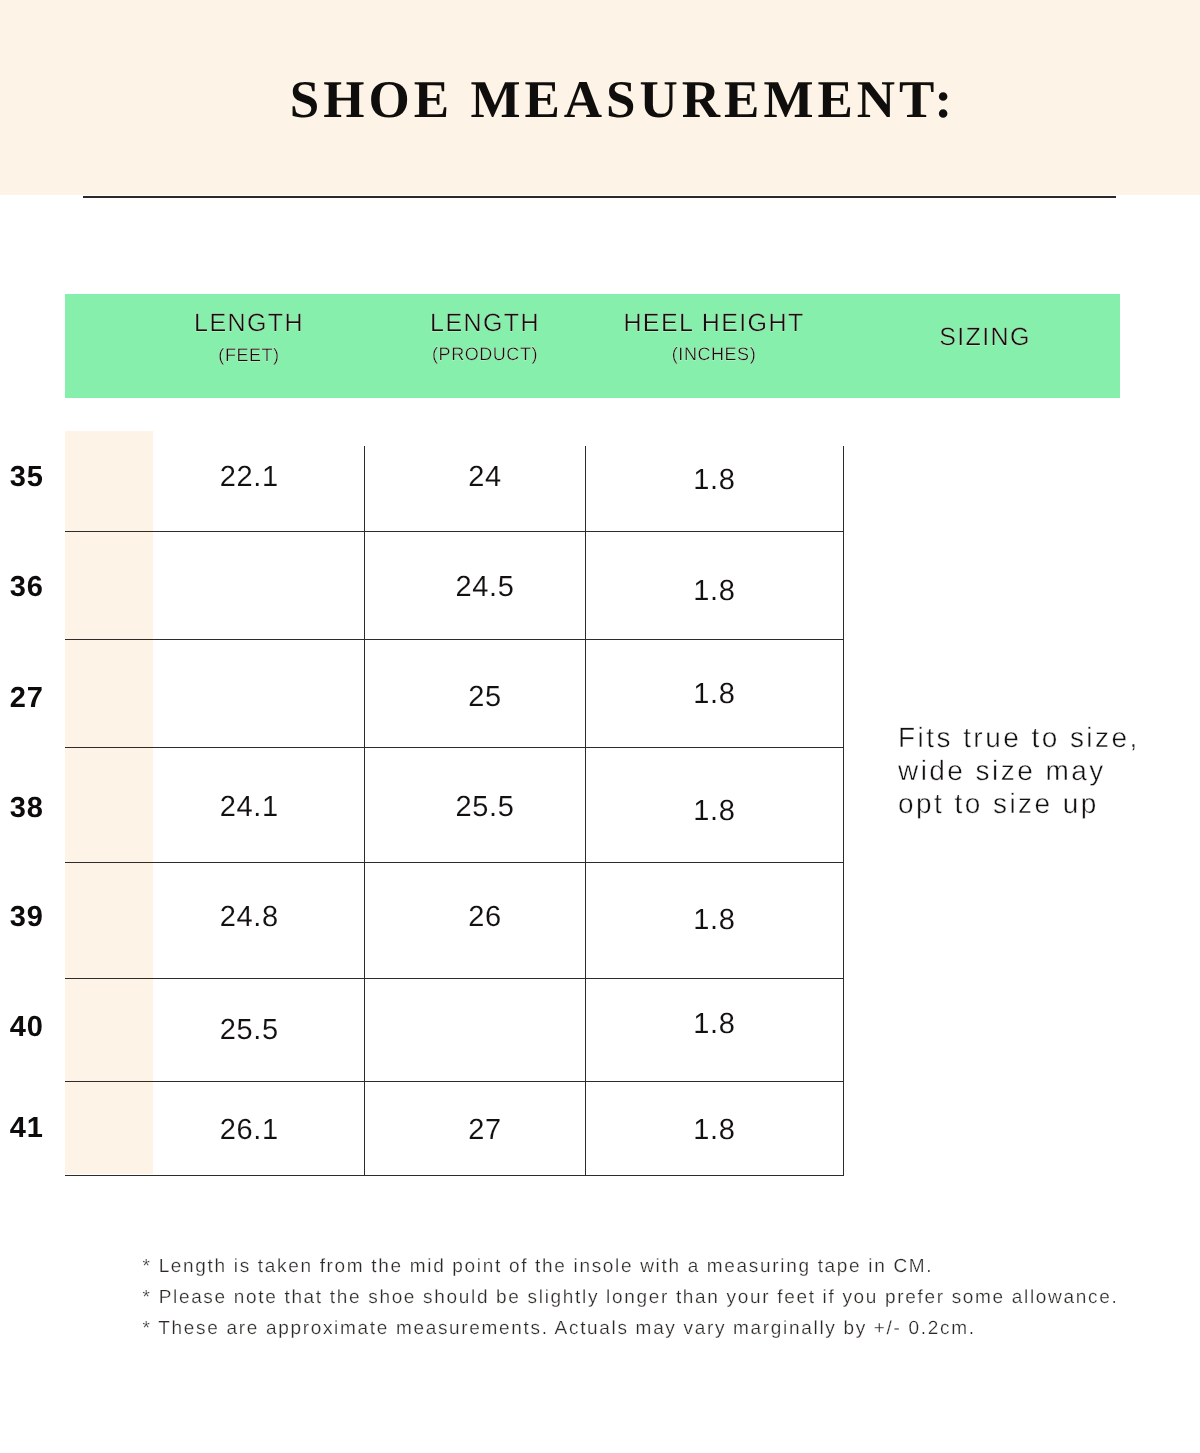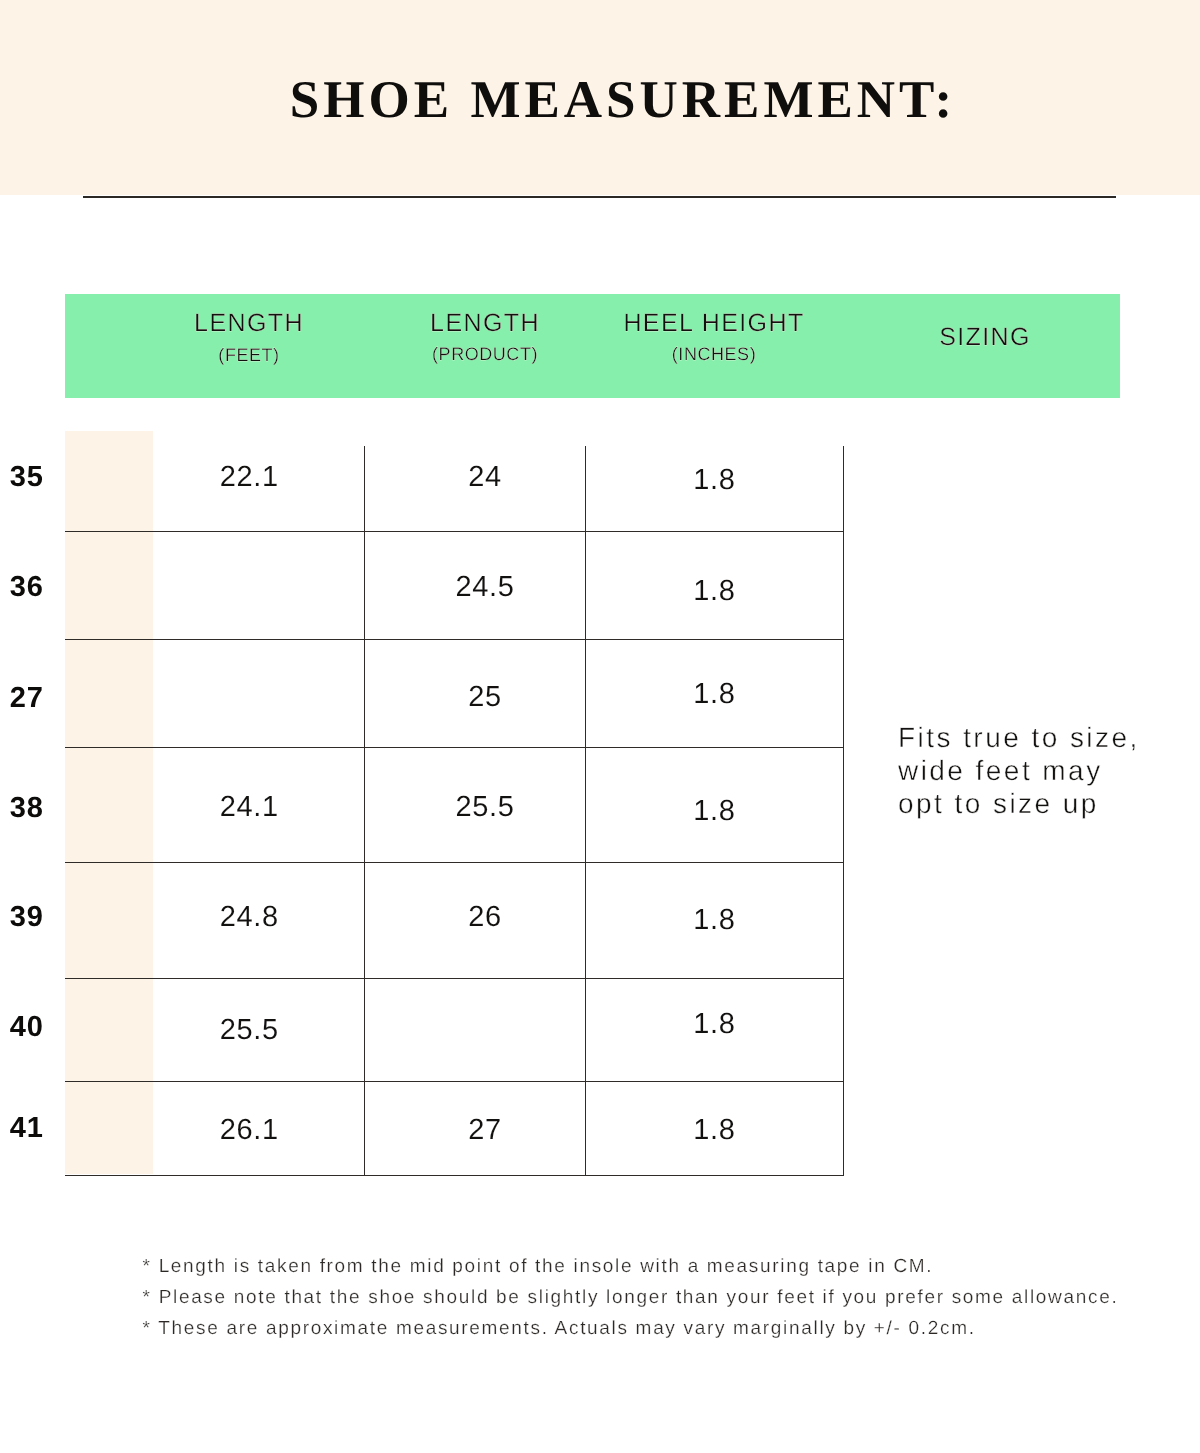--- a/index.html
+++ b/index.html
@@ -102,21 +102,21 @@
       <div class="cell" style="left: 99.3px; top: 1016.4px;">25.5</div>
       <div class="cell" style="left: 564.5px; top: 1010px;">1.8</div>
       <div class="szcell" style="left: 9.7px; top: 1113.5px;">41</div>
       <div class="cell" style="left: 99.3px; top: 1116.4px;">26.1</div>
       <div class="cell" style="left: 335px; top: 1116.4px;">27</div>
       <div class="cell" style="left: 564.5px; top: 1116px;">1.8</div>
     </div>
 
   <div class="sizing-note">
       <div>Fits true to size,</div>
-      <div>wide feet may</div>
+      <div>wide size may</div>
       <div>opt to size up</div>
     </div>
 
   <div class="notes">
       <div class="note">* Length is taken from the mid point of the insole with a measuring tape in CM.</div>
       <div class="note">* Please note that the shoe should be slightly longer than your feet if you prefer some allowance.</div>
       <div class="note">* These are approximate measurements. Actuals may vary marginally by +/- 0.2cm.</div>
     </div>
 </div>
 

